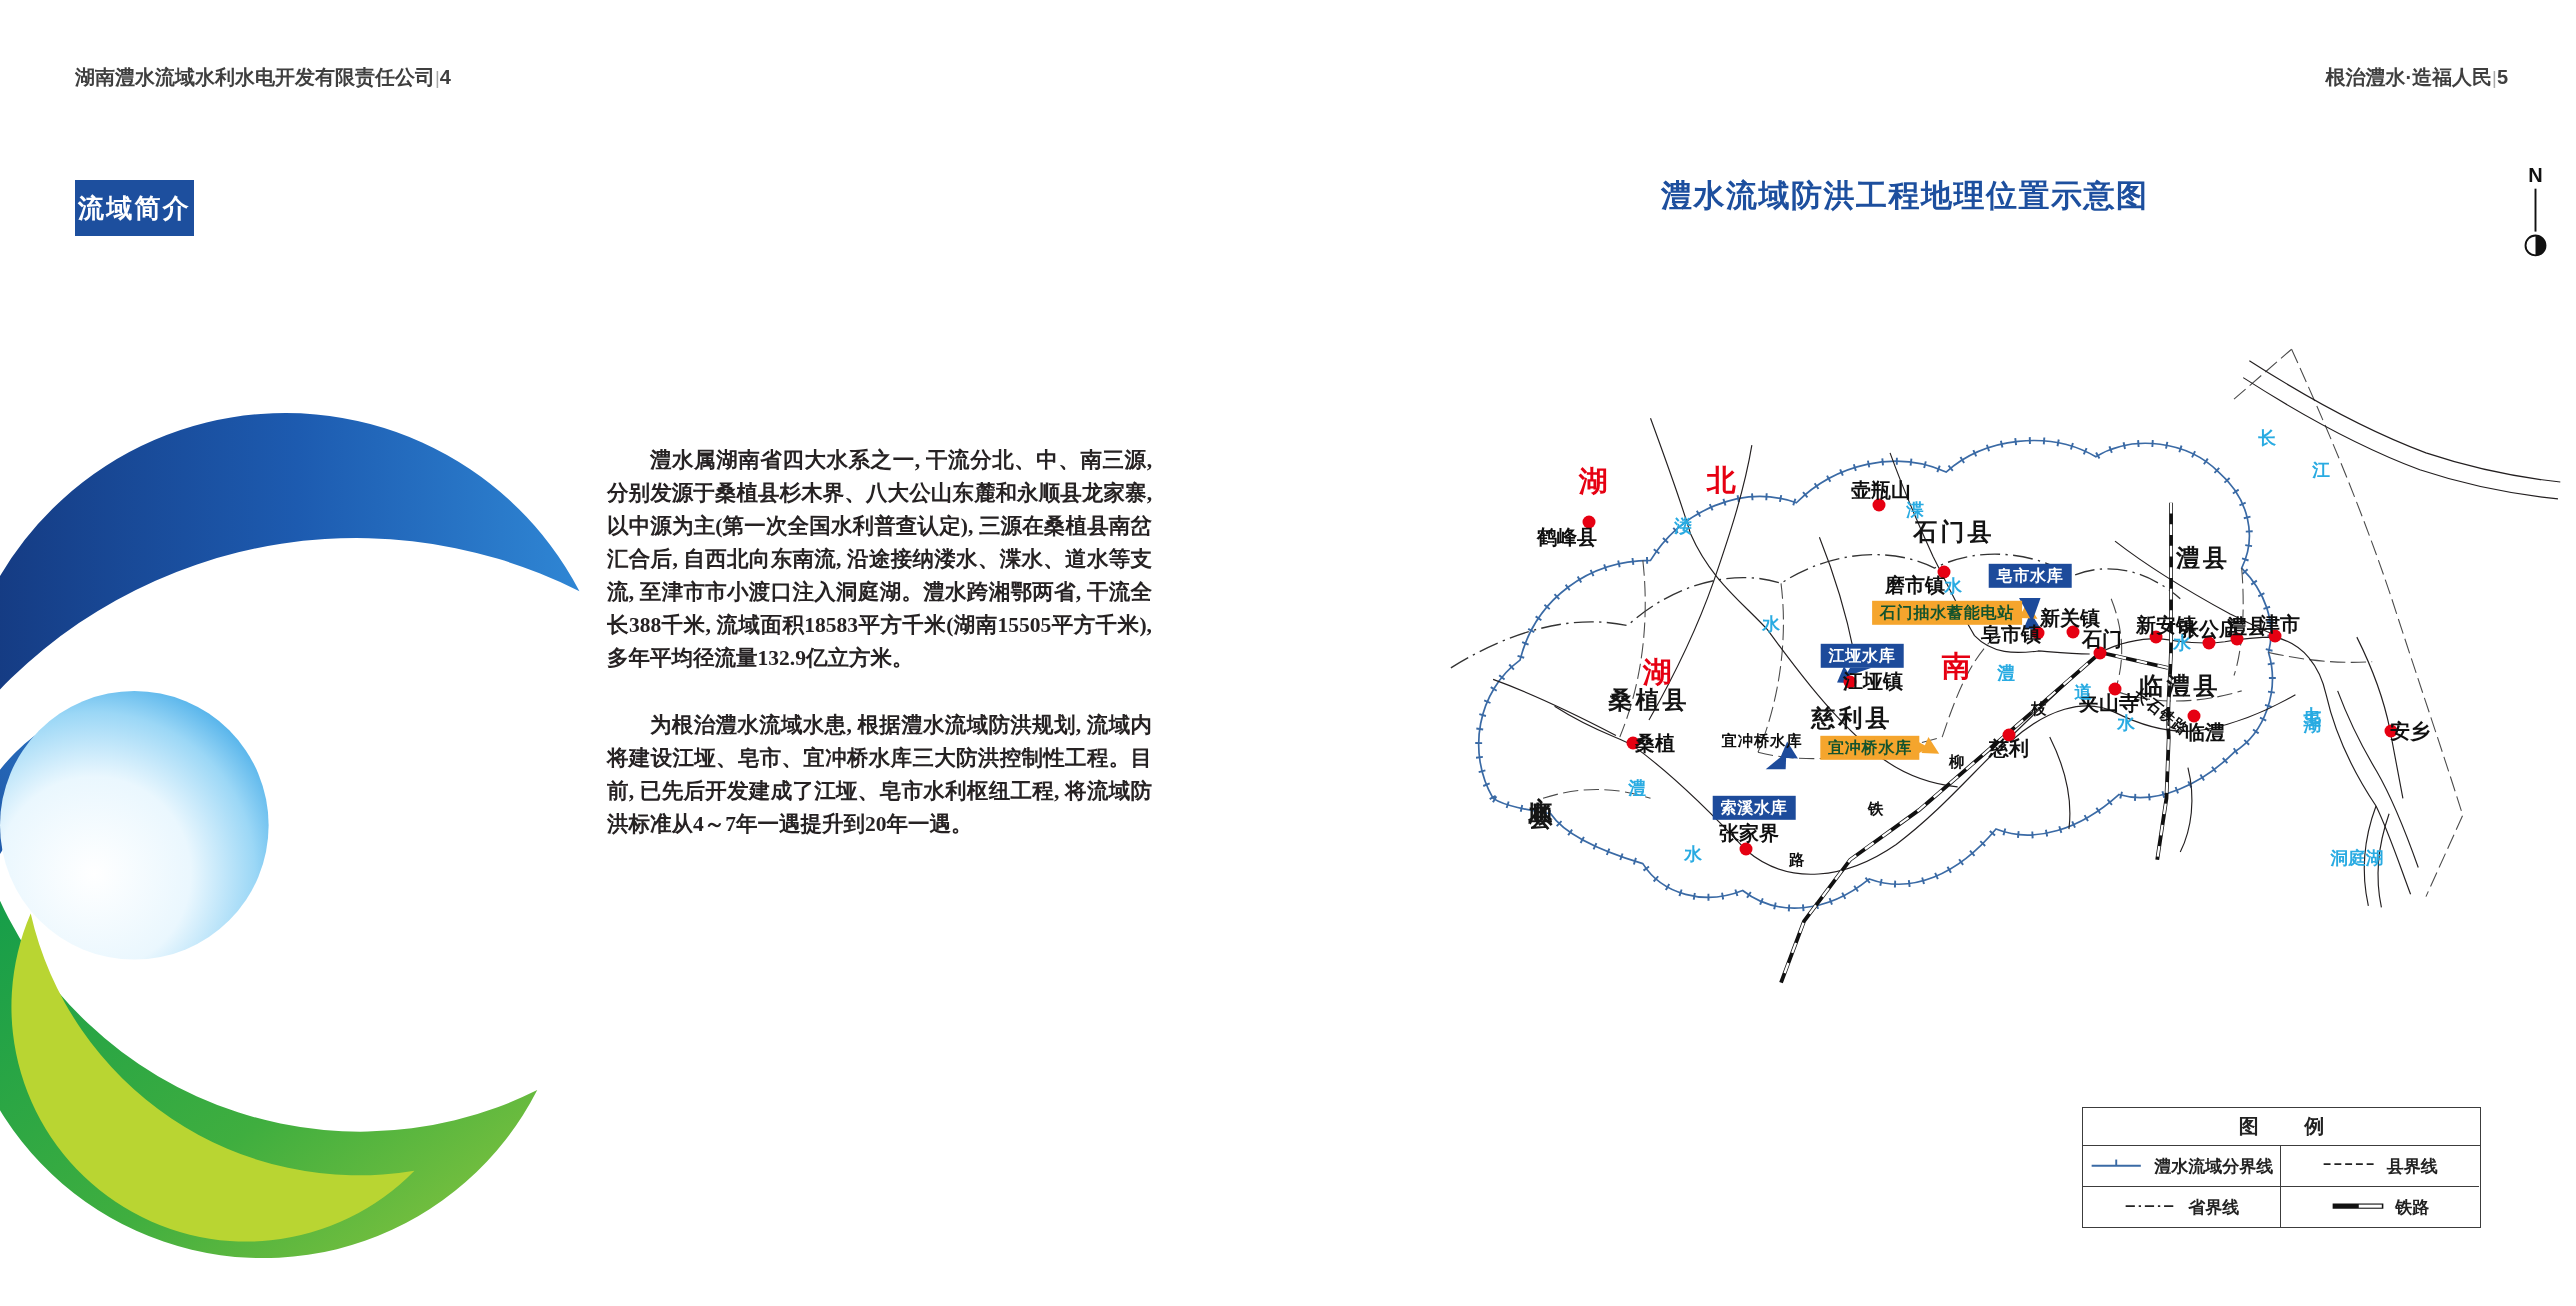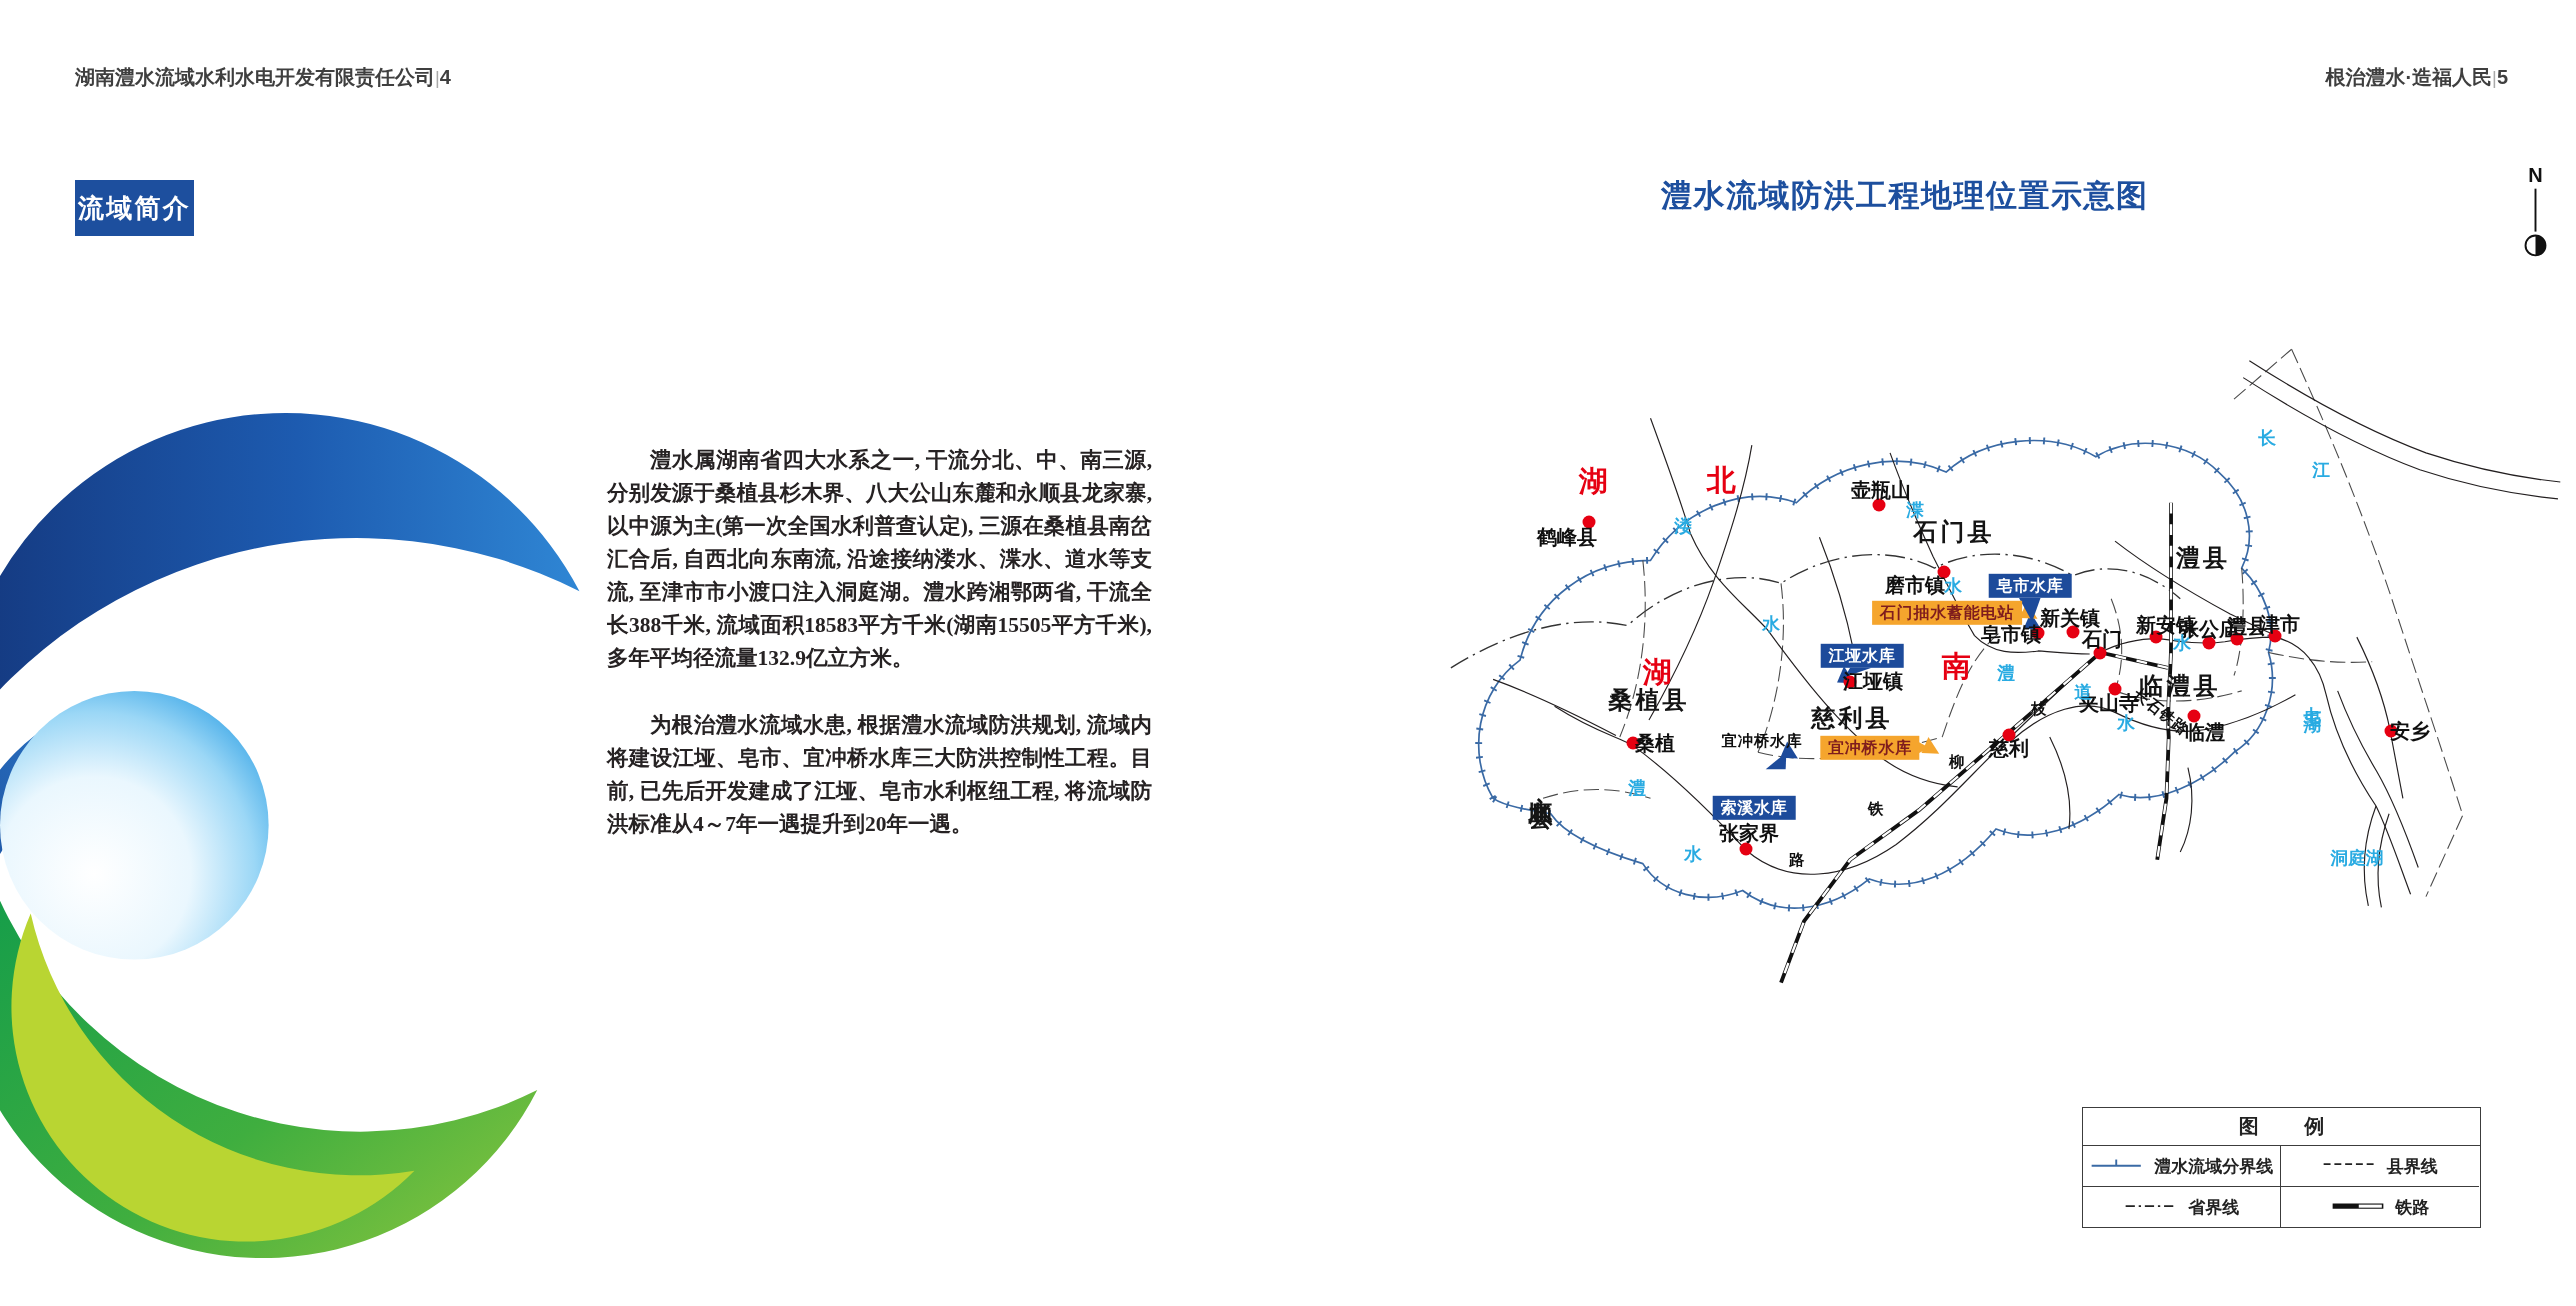--- a/index.html
+++ b/index.html
@@ -48,21 +48,21 @@
   .cnty{font-size:24px;color:#141414;letter-spacing:3.1px;}
   .town{font-size:20px;color:#0f0f0f;}
   .riv{font-size:17.7px;color:var(--cyan);}
   .oth{font-size:15.4px;color:#0f0f0f;letter-spacing:0.8px;}
   .vert{writing-mode:vertical-rl;letter-spacing:4.6px;}
   .dot{position:absolute;width:13px;height:13px;border-radius:50%;
        background:var(--red);transform:translate(-50%,-50%);}
   .resv{position:absolute;transform:translate(-50%,-50%);font-size:16px;font-weight:bold;
         padding:3.8px 7.7px;white-space:nowrap;letter-spacing:0.8px;}
   .resv.blue{background:var(--cblue);color:#ffffff;}
-  .resv.orange{background:var(--corange);color:#7f1d1d;}
+  .resv.orange{background:var(--corange);color:#14532d;}
   
   #legend{position:absolute;left:2082px;top:1107px;width:399px;height:121px;
           border:1.5px solid #3c3c3c;background:#fff;box-sizing:border-box;}
   #legend .lg-title{height:37px;border-bottom:1.5px solid #3c3c3c;display:flex;
           align-items:center;justify-content:center;font-size:20px;font-weight:bold;
           letter-spacing:20px;text-indent:20px;color:#222;}
   #legend .lg-grid{display:grid;grid-template-columns:198px 198px;grid-template-rows:41px 41px;}
   #legend .lg-cell{display:flex;align-items:center;justify-content:center;gap:10.7px;
           border-right:1.5px solid #3c3c3c;border-bottom:1.5px solid #3c3c3c;box-sizing:border-box;}
   #legend .lg-cell:nth-child(2n){border-right:none;}
@@ -276,21 +276,21 @@
       <div class="mlbl riv" style="left: 847px; top: 131px;">长</div>
       <div class="mlbl riv" style="left: 901px; top: 163px;">江</div>
       <div class="mlbl riv vert" style="left: 892px; top: 392px;">七里湖</div>
       <div class="mlbl riv" style="left: 937px; top: 551px;">洞庭湖</div>
       <div class="mlbl oth" style="left: 342px; top: 434px;">宜冲桥水库</div>
       <div class="mlbl oth" style="left: 741px; top: 405px; transform: translate(-50%, -50%) rotate(38deg);">长石铁路</div>
       <div class="mlbl oth" style="left: 619px; top: 402px;">枝</div>
       <div class="mlbl oth" style="left: 537px; top: 455px;">柳</div>
       <div class="mlbl oth" style="left: 456px; top: 502px;">铁</div>
       <div class="mlbl oth" style="left: 377px; top: 553px;">路</div>
-      <div class="mlbl resv blue" style="left: 610px; top: 279px;">皂市水库</div>
+      <div class="mlbl resv blue" style="left: 610px; top: 269px;">皂市水库</div>
       <div class="mlbl resv blue" style="left: 442px; top: 349px;">江垭水库</div>
       <div class="mlbl resv blue" style="left: 334px; top: 501px;">索溪水库</div>
       <div class="mlbl resv orange" style="left: 450px; top: 441px;">宜冲桥水库</div>
       <div class="mlbl resv orange" style="left: 527px; top: 306px;">石门抽水蓄能电站</div>
     </div>
 </div>
 
 <div id="legend">
   <div class="lg-title">图  例</div>
   <div class="lg-grid" id="legend-grid">

